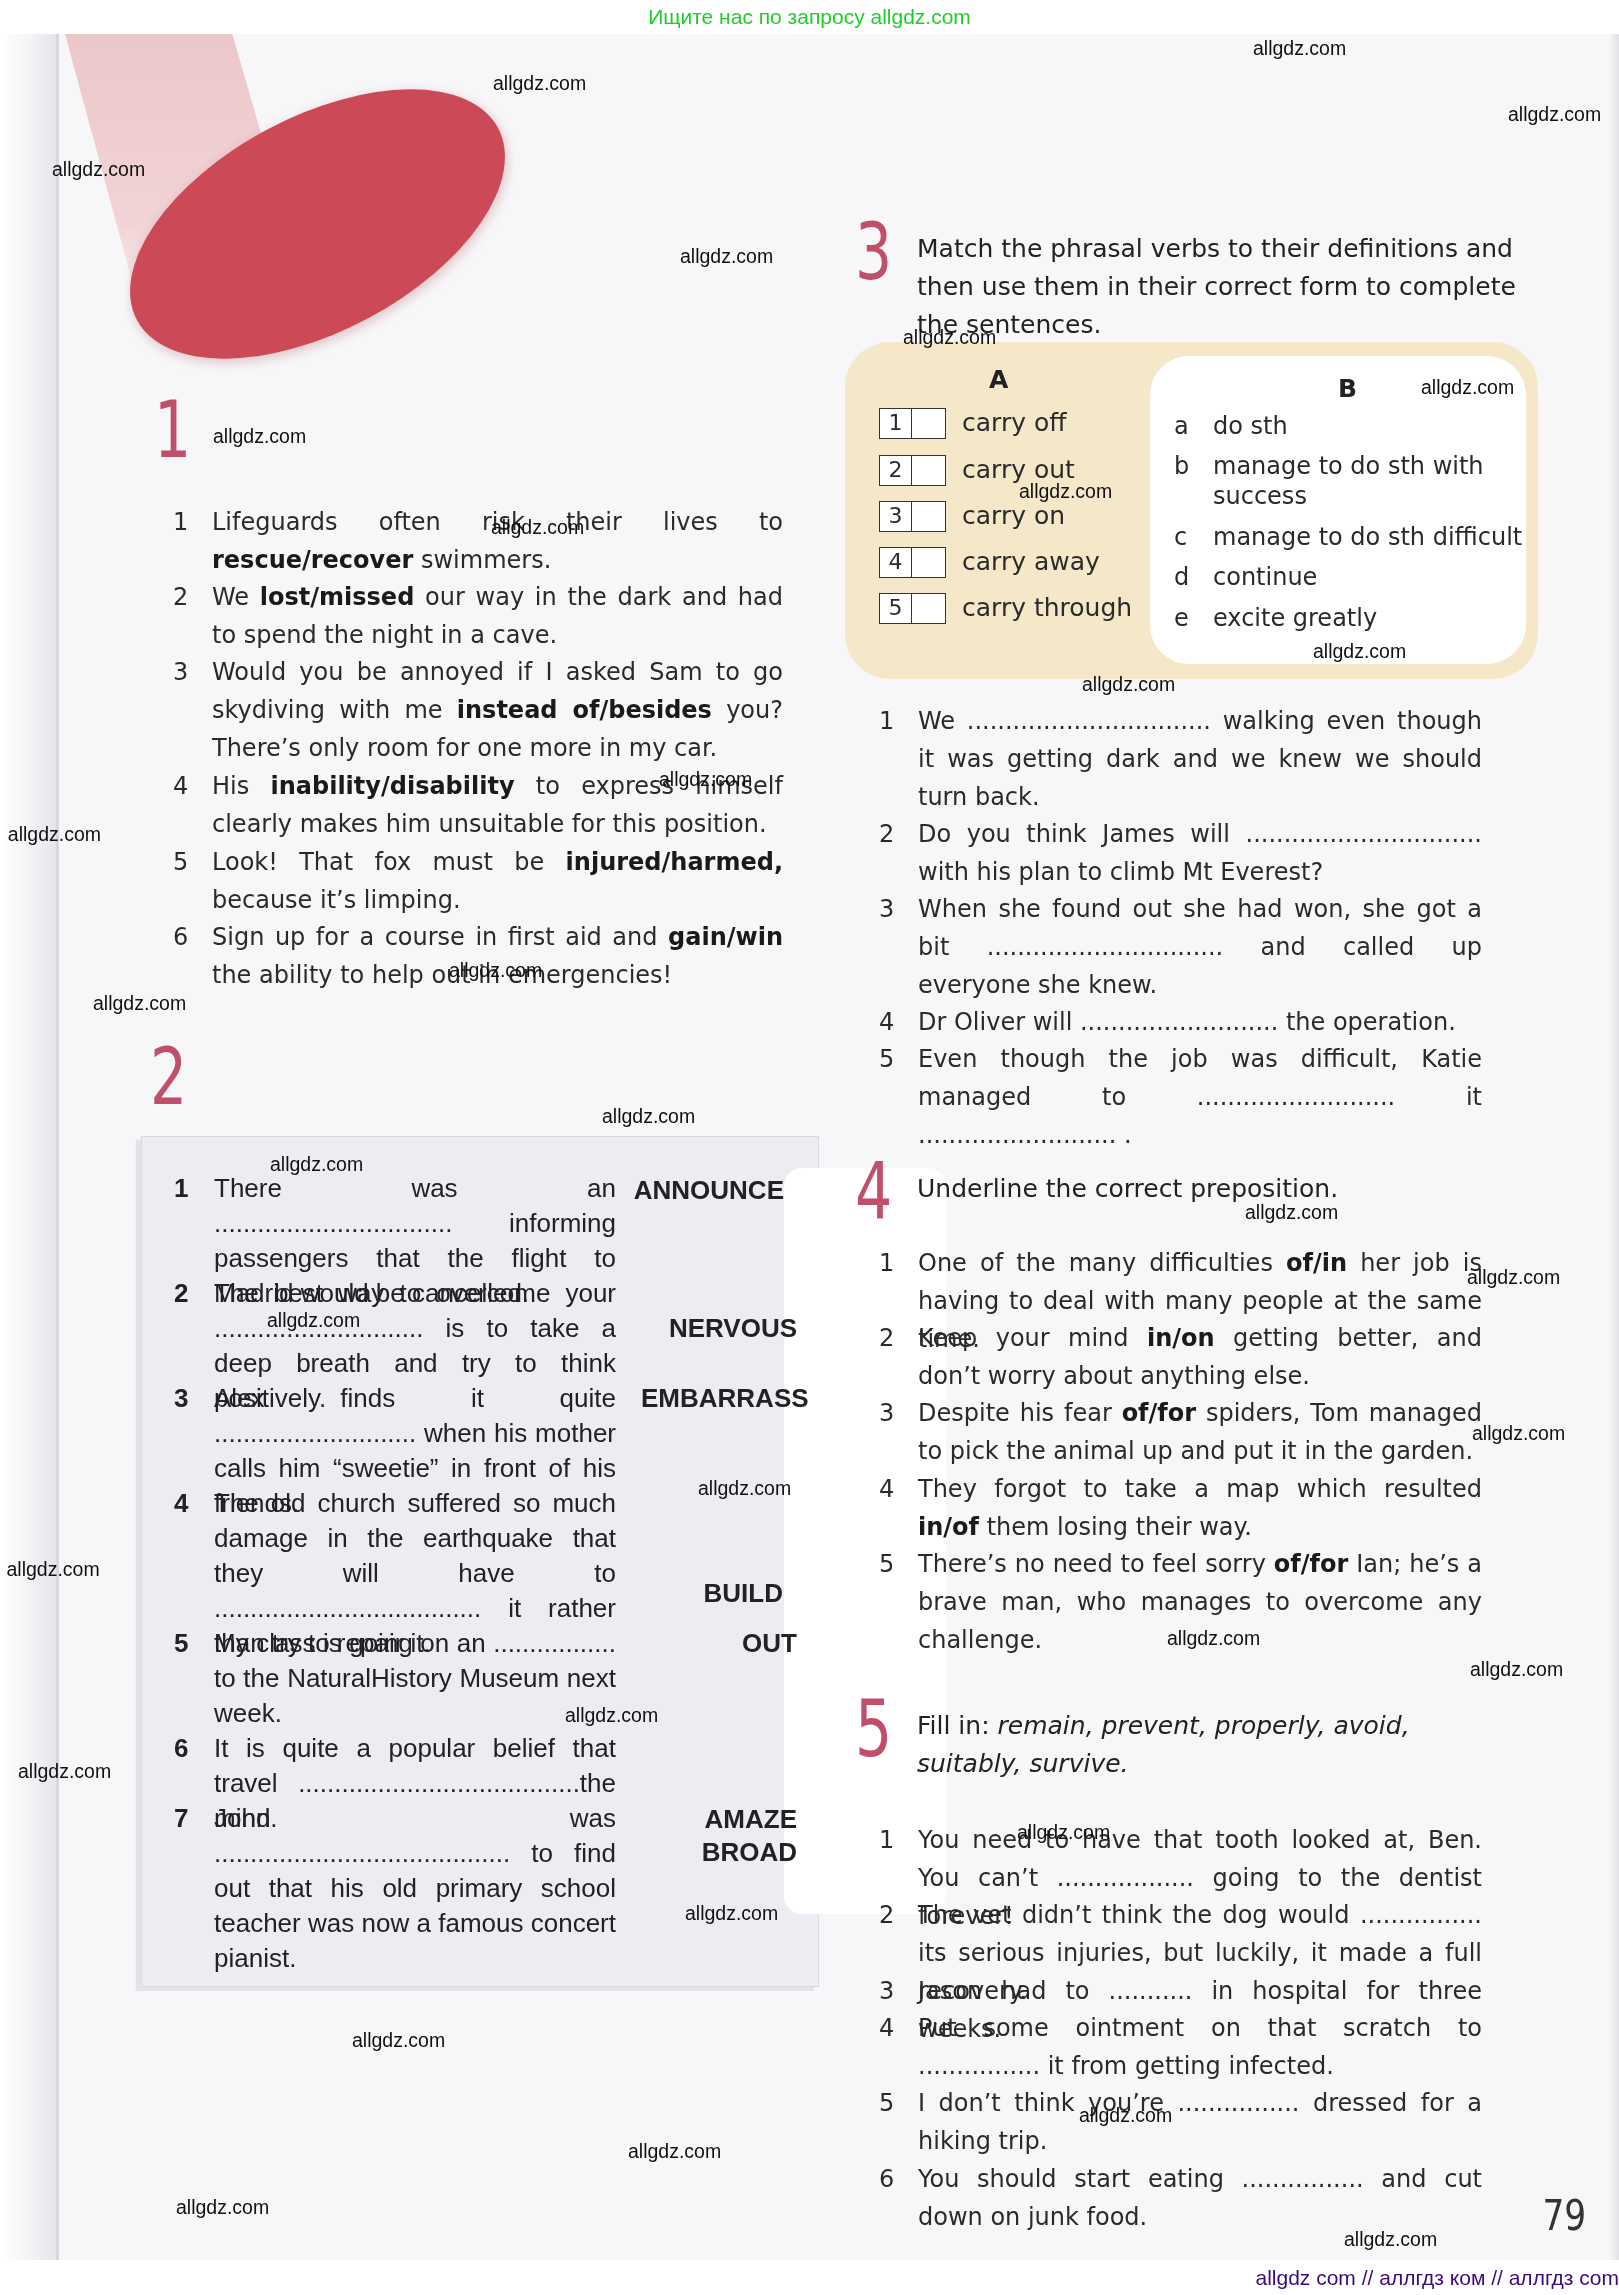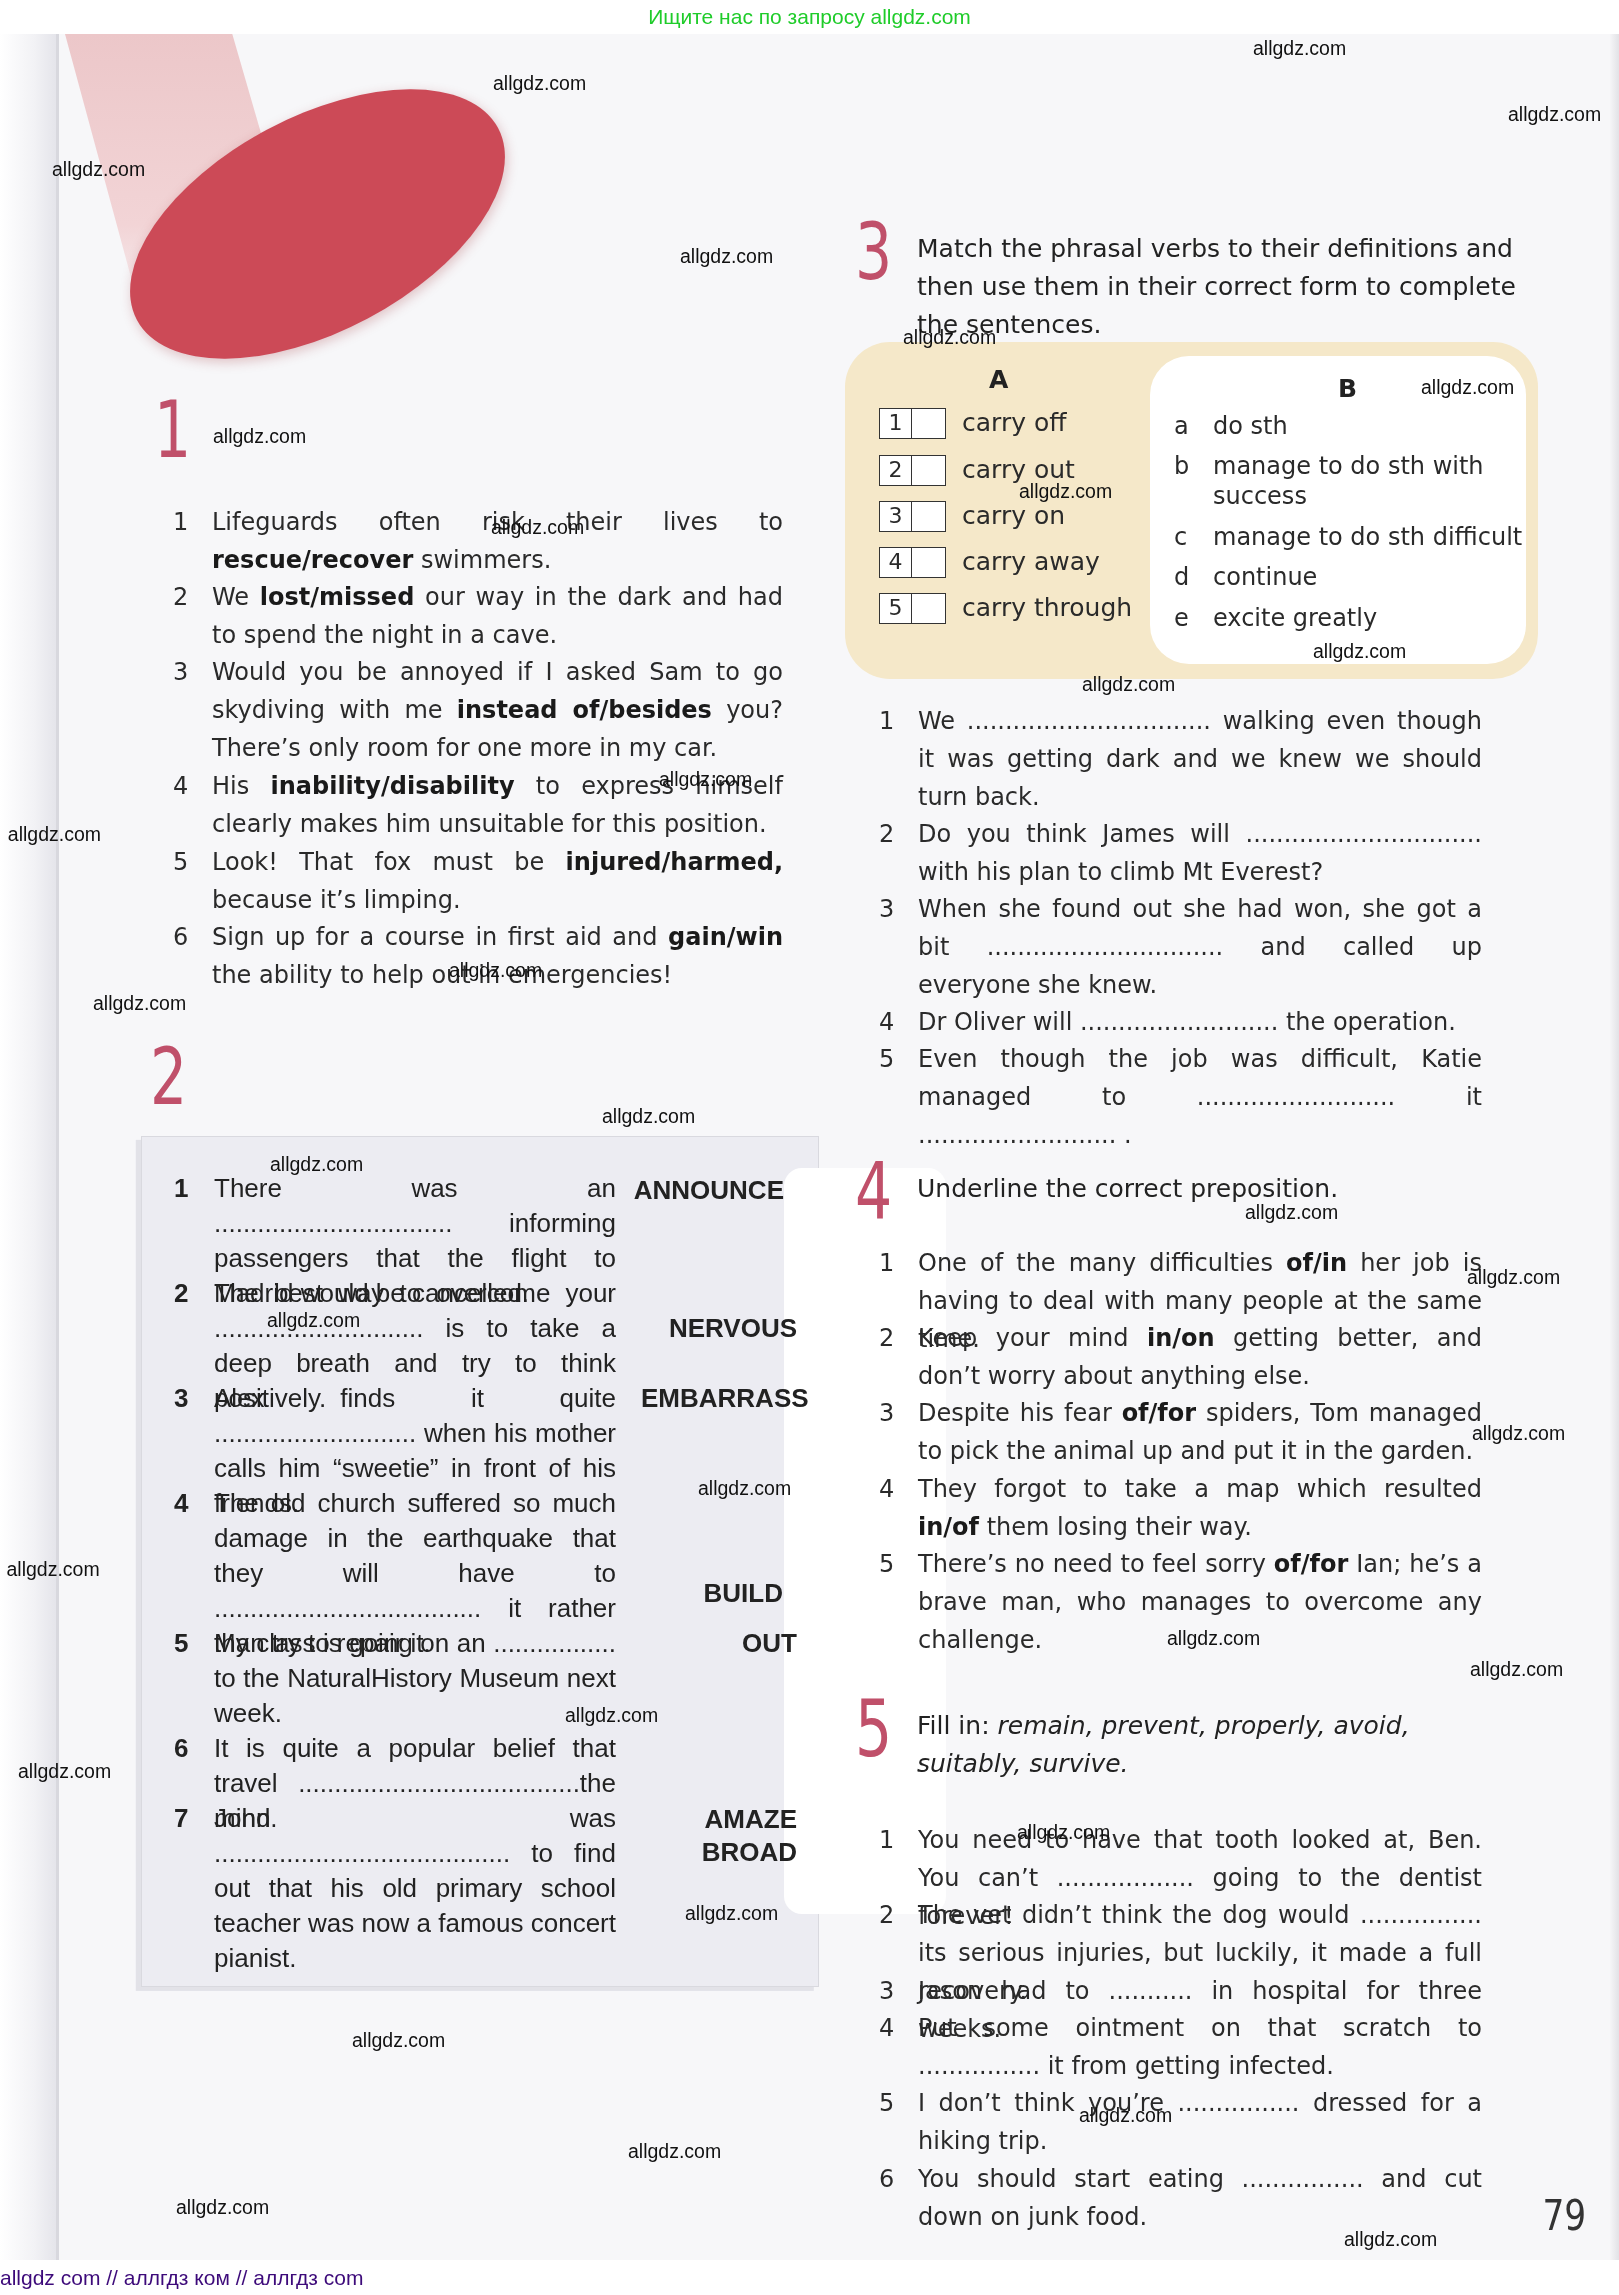--- a/index.html
+++ b/index.html
@@ -2,21 +2,21 @@
 <html style="font-size:10.4px"><head>
 <meta charset="utf-8">
 <style>
   * { box-sizing: border-box; margin: 0; padding: 0; }
   html, body { width: 1619px; height: 2295px; background: #ffffff; overflow: hidden; }
   body { position: relative; font-family: "DejaVu Sans", sans-serif; color: #222; }
 
   .top-banner { position: absolute; left: 0; top: 0; width: 1619px; height: 34px; background: #fff;
     text-align: center; font-family: "Liberation Sans", sans-serif; font-size: 21px; line-height: 34px; color: #1fcc2a; }
   .bottom-banner { position: absolute; left: 0; top: 2260px; width: 1619px; height: 35px; background: #fff;
-    text-align: left; font-family: "Liberation Sans", sans-serif; font-size: 21px; line-height: 35px; color: #3d0a7a; }
+    text-align: right; font-family: "Liberation Sans", sans-serif; font-size: 21px; line-height: 35px; color: #3d0a7a; }
 
   .page { position: absolute; left: 0; top: 34px; width: 1619px; height: 2227px; background: #f7f7f9; overflow: hidden; }
   .spine { position: absolute; left: 0; top: 0; width: 57px; height: 100%;
     background: linear-gradient(to right, #ffffff 0%, #f2f2f5 60%, #e4e4ea 100%); }
   .spine-edge { position: absolute; left: 56px; top: 0; width: 2.6px; height: 100%; background: #d8d8de; }
   .right-edge { position: absolute; right: 0; top: 0; width: 9px; height: 100%; background: linear-gradient(to right, #f5f5f7, #e2e2e6); }
 
   .beam { position: absolute; left: 65px; top: 0; width: 246px; height: 272px;
     background: linear-gradient(to bottom, #ecc7c9 0%, #f2d4d6 70%, rgba(245,220,222,0.3) 100%);
     clip-path: polygon(0 0, 68% 0, 100% 100%, 30% 100%); }

